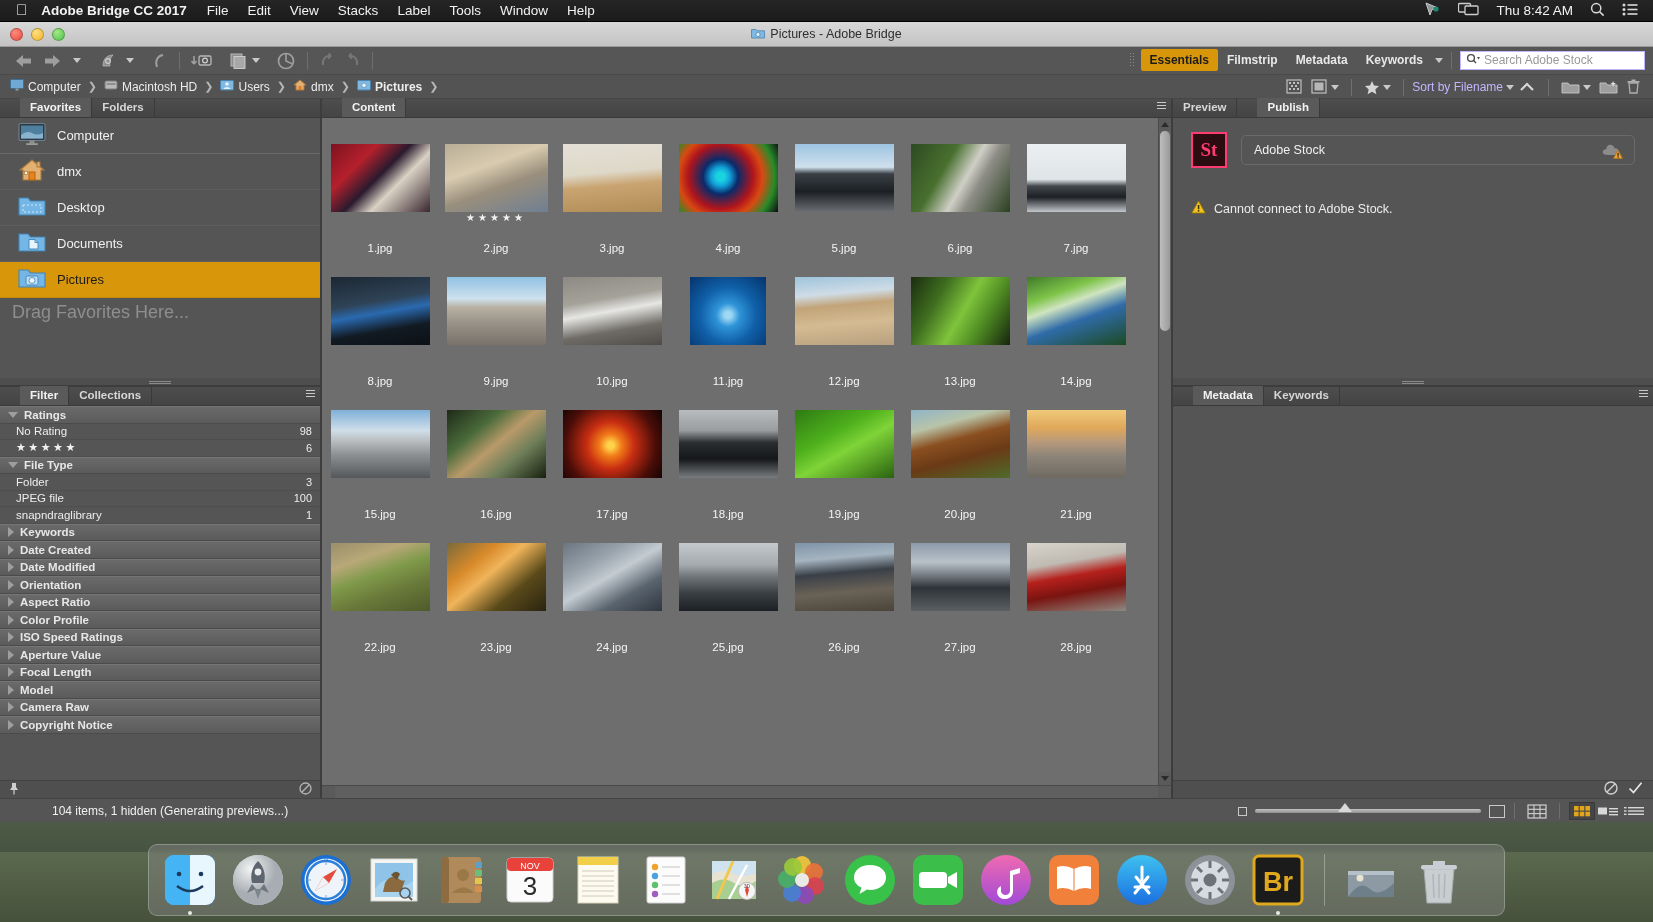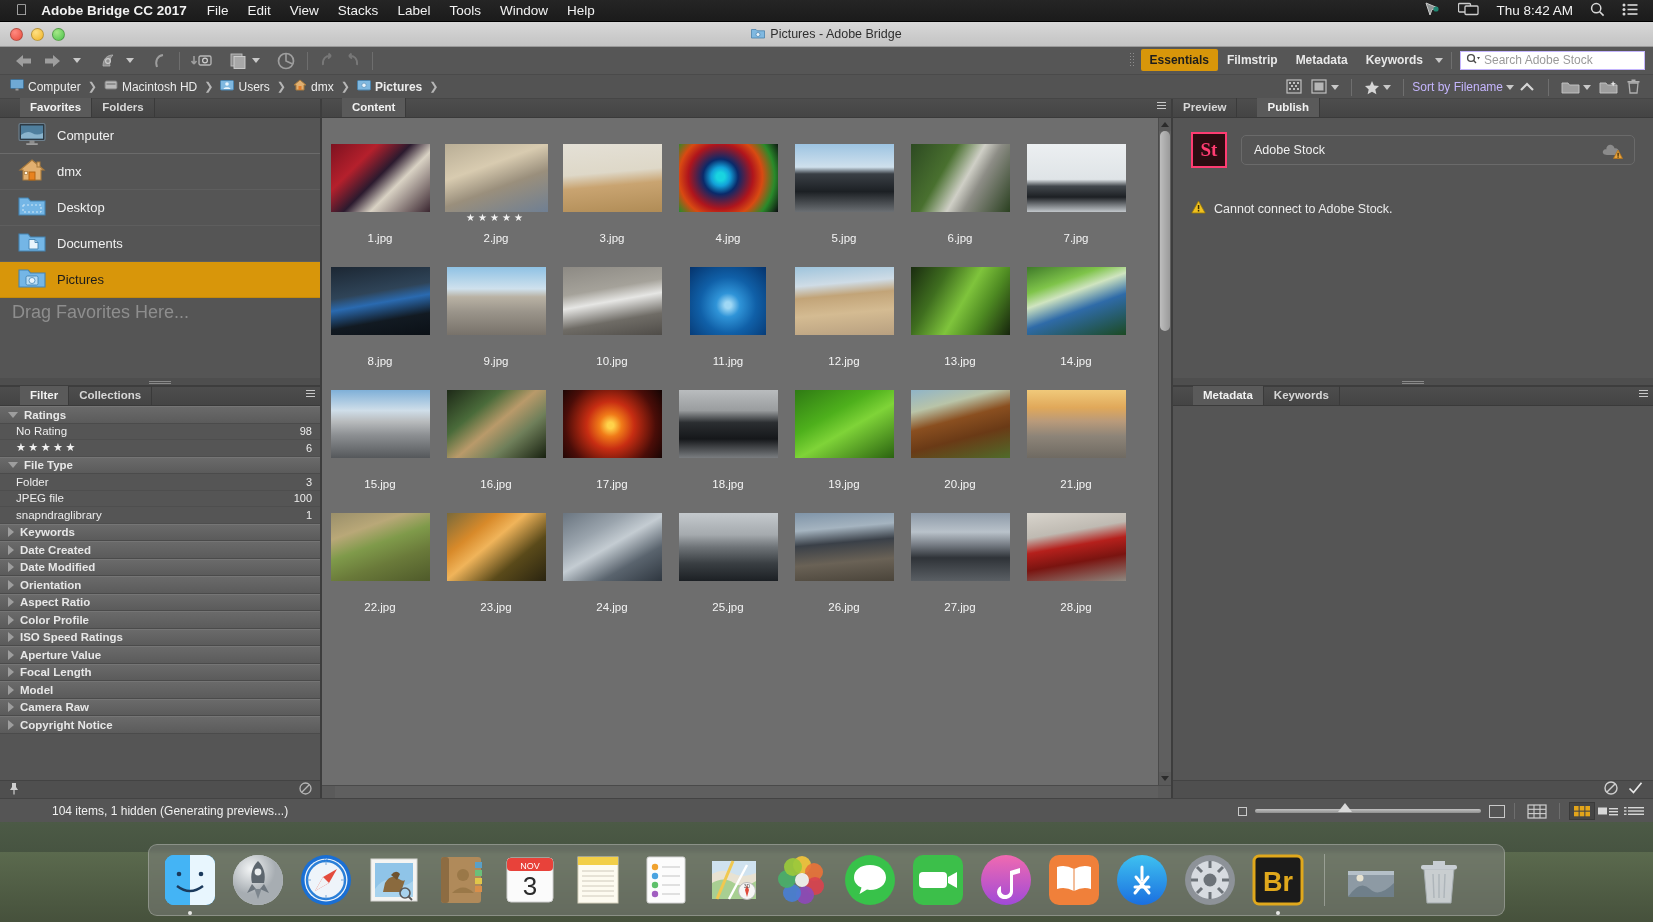--- a/index.html
+++ b/index.html
@@ -157,21 +157,21 @@
     border-left: 2px solid #3d3d3d; border-right: 2px solid #3d3d3d; }
   #contentwrap { flex: 1; display: flex; min-height: 0; }
   #grid {
     flex: 1; background: #6e6e6e; padding: 22px 0 0 0; overflow: hidden;
     display: flex; flex-wrap: wrap; align-content: flex-start;
   }
   .cell { width: 114px; margin: 0 1px 19px 1px; display: flex; flex-direction: column; align-items: center; }
   .thumbbox { height: 72px; display: flex; align-items: flex-end; justify-content: center; }
   .thumb { height: 68px; border: 0; display: block; }
   .stars-row { height: 12px; font-size: 10px; letter-spacing: 3px; color: #f2f2f2; line-height: 12px; }
-  .fname { font-size: 11.5px; color: #f4f4f4; margin-top: 8px; }
+  .fname { font-size: 11.5px; color: #f4f4f4; margin-top: 18px; }
 
   
   .vscroll { width: 13px; background: #5a5a5a; border-left: 1px solid #4a4a4a; display: flex; flex-direction: column; }
   .vs-arrow { height: 13px; display: flex; align-items: center; justify-content: center; }
   .vs-arrow .ar { width: 0; height: 0; border-left: 4px solid transparent; border-right: 4px solid transparent; }
   .vs-arrow .up { border-bottom: 5px solid #2b2b2b; }
   .vs-arrow .dn { border-top: 5px solid #2b2b2b; }
   .vs-track { flex: 1; position: relative; background: #5f5f5f; }
   .vs-thumb { position: absolute; left: 1px; right: 1px; top: 0; height: 200px;
     background: linear-gradient(90deg,#bdbdbd,#9a9a9a); border-radius: 6px; }

